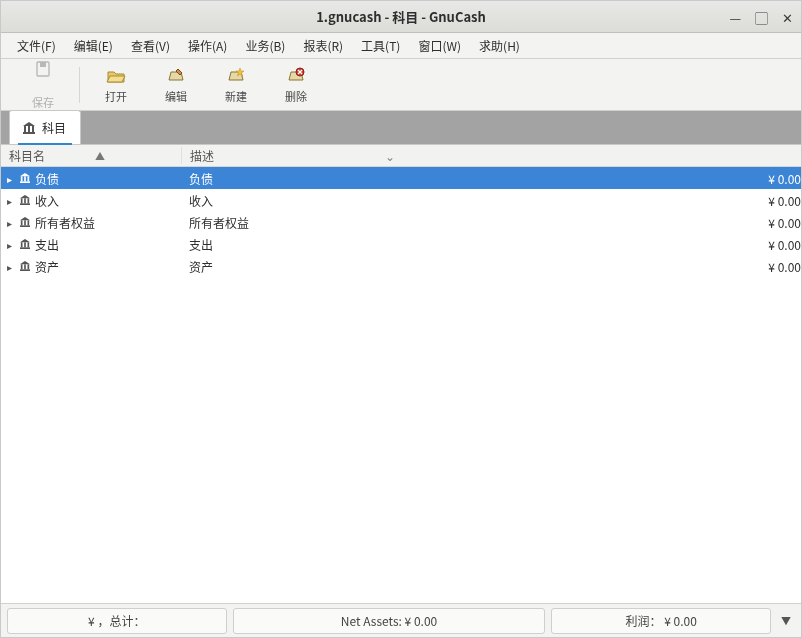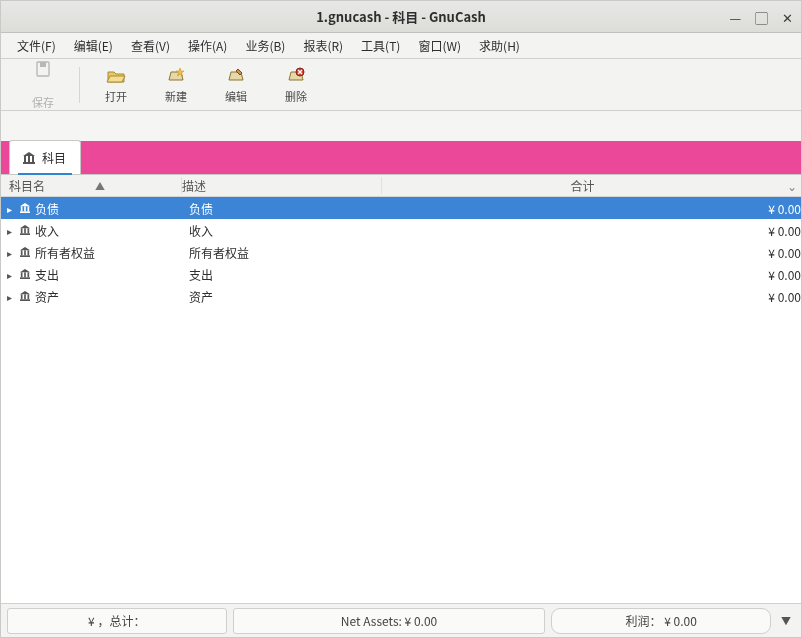--- a/index.html
+++ b/index.html
@@ -9,42 +9,42 @@
   .titlebar .title { width: 100%; text-align: center; font-weight: bold; font-size: 13px; }
   .win-controls { position: absolute; right: 8px; top: 0; height: 32px; display: flex; align-items: center; gap: 14px; }
   .win-controls span { font-size: 13px; cursor: default; color: #3a3a3a; }
   .menubar { height: 26px; display: flex; align-items: center; padding: 0 8px; border-bottom: 1px solid #d0d0ce; background: #f3f3f1; gap: 2px; }
   .menubar .menu { padding: 3px 8px; font-size: 12px; cursor: default; }
   .toolbar { height: 52px; display: flex; align-items: center; padding: 0 12px; border-bottom: 1px solid #d0d0ce; background: #f3f3f1; gap: 0; }
   .tool-item { display: flex; flex-direction: column; align-items: center; width: 60px; gap: 2px; cursor: default; font-size: 11px; color: #4a4a4a; }
   .tool-item.disabled { color: #b0b0ae; gap: 14px; }
   .tool-item .ticon { width: 22px; height: 20px; position: relative; }
   .tool-sep { width: 1px; height: 36px; background: #d6d6d4; margin: 0 6px; }
-  .tabbar { height: 34px; display: flex; align-items: flex-end; padding: 0 8px; background: #ec4899; border-bottom: 1px solid #c8c8c6; margin-top: 30px; }
+  .tabbar { height: 34px; display: flex; align-items: flex-end; padding: 0 8px; background: #a3a3a3; border-bottom: 1px solid #c8c8c6; }
   .tab { display: flex; align-items: center; gap: 6px; padding: 8px 14px 8px 12px; background: #fff; border: 1px solid #c8c8c6; border-bottom: none; border-radius: 3px 3px 0 0; font-size: 12px; position: relative; }
   .tab::after { content: ""; position: absolute; left: 8px; right: 8px; bottom: -1px; height: 2px; background: #2e86d0; }
   .headers { height: 22px; display: flex; align-items: center; background: #f2f2f0; border-bottom: 1px solid #d5d5d3; font-size: 12px; color: #555; }
   .headers .hname { width: 180px; padding-left: 8px; display:flex; align-items:center; gap: 50px;}
-  .headers .hdesc { width: 200px; padding-left: 0; border-left:1px solid #e0e0de;}
+  .headers .hdesc { width: 200px; padding-left: 8px; border-left:1px solid #e0e0de;}
   .headers .htotal { flex: 1; text-align: center; border-left:1px solid #e0e0de;}
   .headers .hend { width: 18px; text-align:center; color:#888;}
   .sort-up { font-size: 10px; color: #777; }
   .tree { flex: 1; background: #fff; overflow: auto; }
   .row { height: 22px; display: flex; align-items: center; font-size: 12px; }
   .row.selected { background: #3b84d6; color: #fff; }
   .cell-name { width: 180px; padding-left: 6px; display: flex; align-items: center; gap: 2px; }
   .cell-desc { width: 200px; padding-left: 8px; }
   .cell-total { flex: 1; text-align: right; }
   .expand { display:inline-block; width:10px; font-size:10px; color:#555; }
   .row.selected .expand { color:#fff; }
   .acct-icon { display:inline-block; width:14px; text-align:center; }
   .statusbar { height: 34px; display: flex; align-items: center; background: #f3f3f1; border-top: 1px solid #d0d0ce; padding: 4px 6px; gap: 6px; }
   .statusbox { flex:1; height: 26px; border: 1px solid #cfcfcd; border-radius: 3px; background: #fafaf8; display:flex; align-items:center; justify-content:center; font-size:12px; color:#444; }
   .statusbox.left { flex:0.7; }
-  .statusbox.right { flex:0.7;border-radius:9px; }
+  .statusbox.right { flex:0.7; }
   .dropdown-arrow { width: 18px; text-align:center; color:#555; font-size:10px;}
   svg { display:block; }
 </style>
 </head>
 <body>
 
 <div class="window">
 
   <div class="titlebar">
     <div class="title">1.gnucash - 科目 - GnuCash</div>
@@ -84,33 +84,33 @@
             <path d="M3 6 h6 l2 2 h8 v8 h-16 z" fill="#e8c968" stroke="#a88a30"></path>
             <path d="M5 10 h15 l-3 6 h-15 z" fill="#f4dd90" stroke="#a88a30"></path>
           </svg>
       </div>
       <span>打开</span>
     </div>
     <div class="tool-item">
       <div class="ticon">
         <svg viewBox="0 0 22 20">
             <path d="M4 14 L6 6 L16 6 L18 14 Z" fill="#e6d8a8" stroke="#8a7630"></path>
+            <path d="M13 3 l4 4 -2 2 -4 -4 z" fill="#d09050" stroke="#7a4a20"></path>
+          </svg>
+      </div>
+      <span>编辑</span>
+    </div>
+    <div class="tool-item">
+      <div class="ticon">
+        <svg viewBox="0 0 22 20">
+            <path d="M4 14 L6 6 L16 6 L18 14 Z" fill="#e6d8a8" stroke="#8a7630"></path>
             <polygon points="15,2 16,5 19,5 16.5,7 17.5,10 15,8 12.5,10 13.5,7 11,5 14,5" fill="#f4c040" stroke="#c08a10" stroke-width="0.5"></polygon>
           </svg>
       </div>
       <span>新建</span>
-    </div>
-    <div class="tool-item">
-      <div class="ticon">
-        <svg viewBox="0 0 22 20">
-            <path d="M4 14 L6 6 L16 6 L18 14 Z" fill="#e6d8a8" stroke="#8a7630"></path>
-            <path d="M13 3 l4 4 -2 2 -4 -4 z" fill="#d09050" stroke="#7a4a20"></path>
-          </svg>
-      </div>
-      <span>编辑</span>
     </div>
     <div class="tool-item">
       <div class="ticon">
         <svg viewBox="0 0 22 20">
             <path d="M4 14 L6 6 L16 6 L18 14 Z" fill="#e6d8a8" stroke="#8a7630"></path>
             <circle cx="15" cy="6" r="4" fill="#d04030" stroke="#8a2018"></circle>
             <line x1="13" y1="4" x2="17" y2="8" stroke="#fff" stroke-width="1.2"></line>
             <line x1="17" y1="4" x2="13" y2="8" stroke="#fff" stroke-width="1.2"></line>
           </svg>
       </div>
@@ -132,21 +132,20 @@
       <span>科目</span>
     </div>
   </div>
 
   <div class="headers">
     <div class="hname">
       <span>科目名</span>
       <span class="sort-up">▲</span>
     </div>
     <div class="hdesc">描述</div>
-    <div class="htotal">合计</div>
     <div class="hend">⌄</div>
   </div>
 
   <div class="tree">
     <div class="row selected">
       <div class="cell-name">
         <span class="expand">▸</span>
         <span class="acct-icon">
             <svg width="12" height="10" viewBox="0 0 14 12">
               <path d="M1 4 L7 0 L13 4 Z" fill="#fff"></path>

